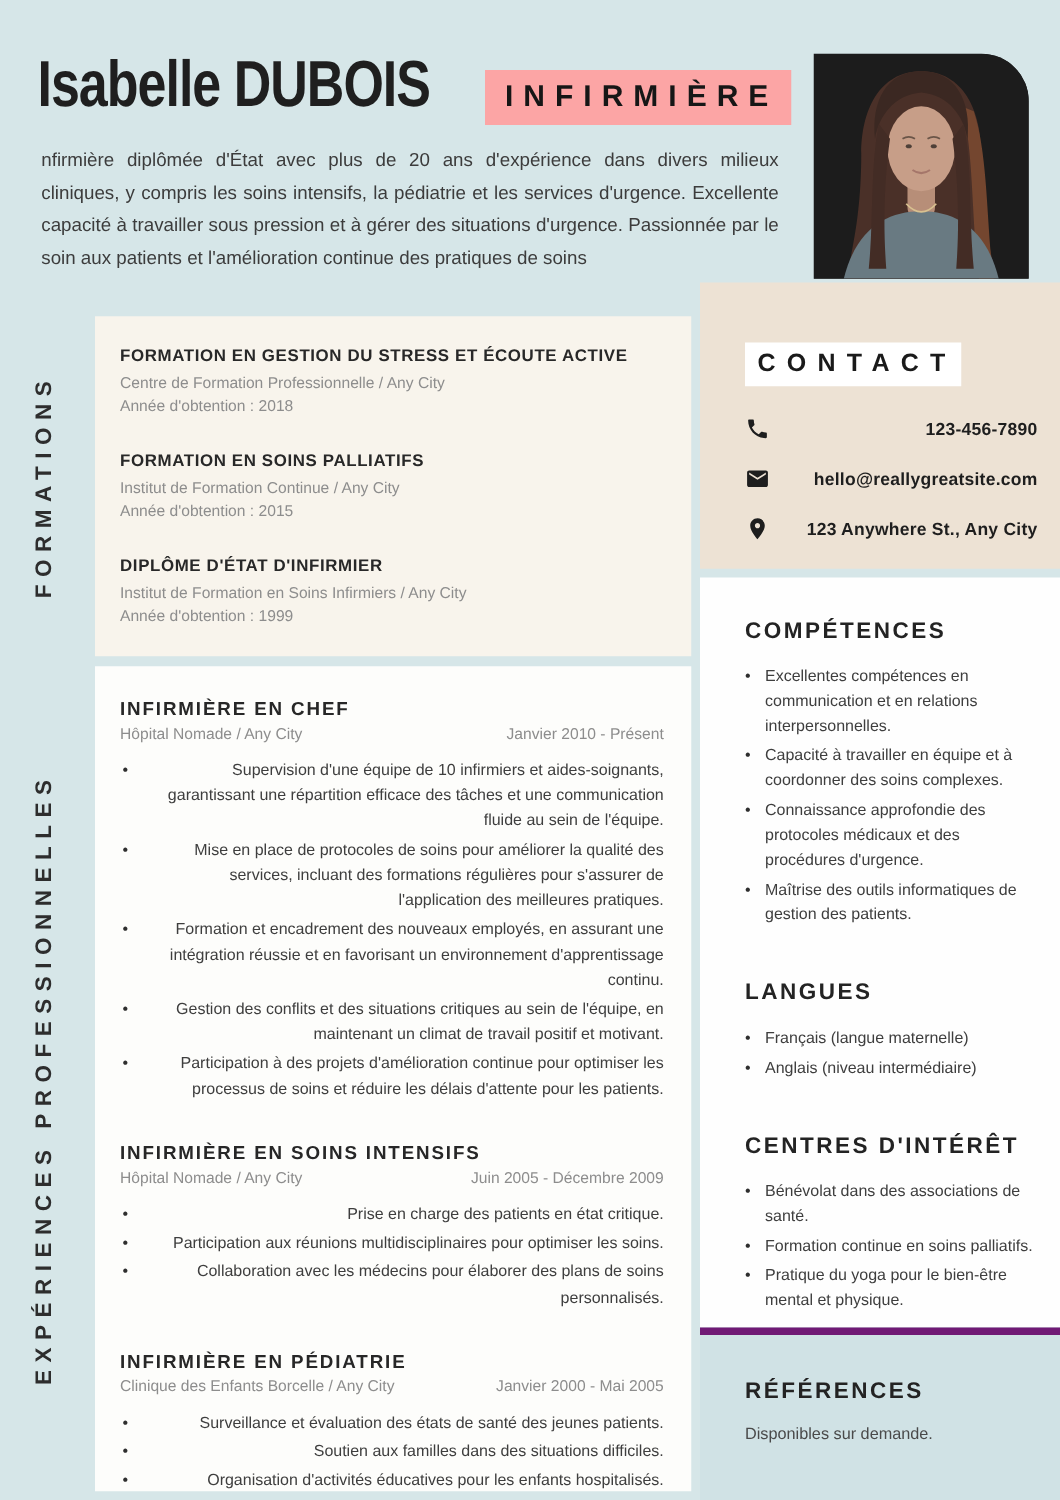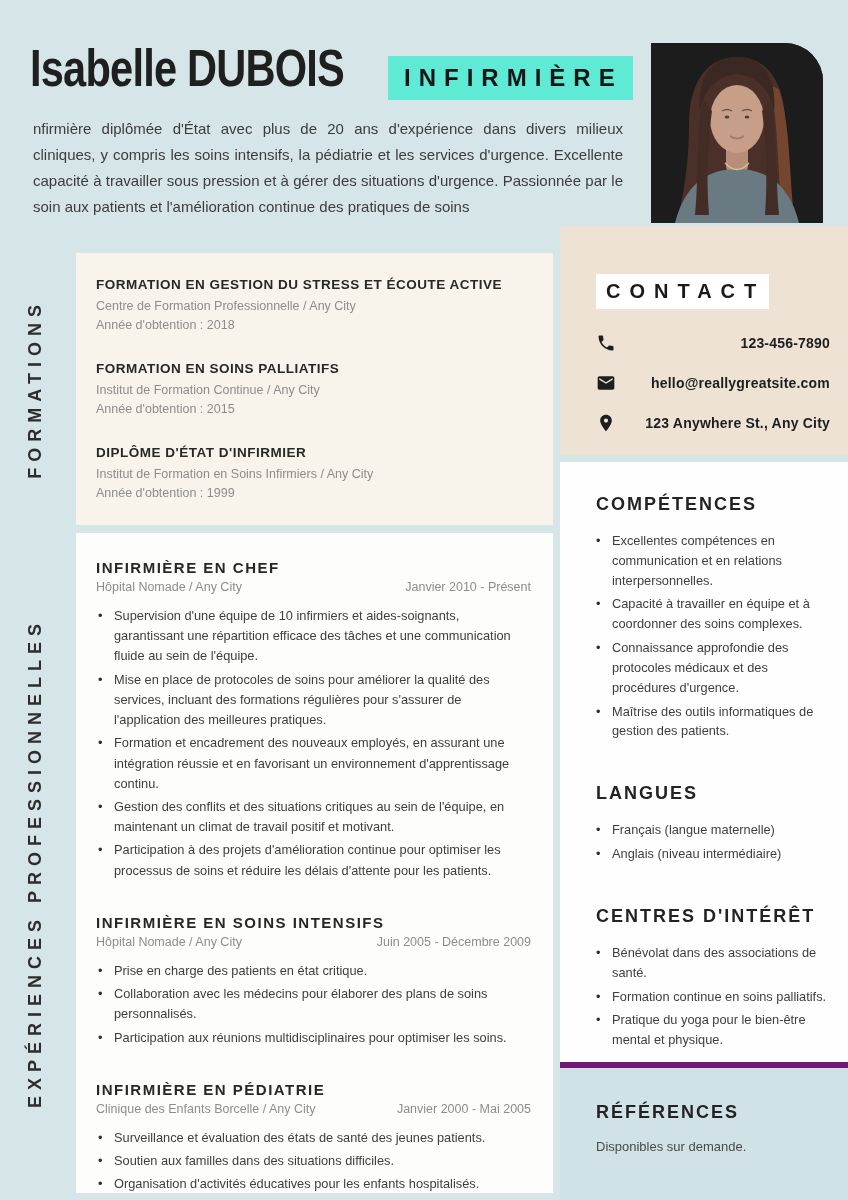--- a/index.html
+++ b/index.html
@@ -11,21 +11,21 @@
   .page{position:relative;width:848px;height:1200px;background:#d6e6e8;}
 
   
   .name{
     position:absolute;left:30px;top:38px;margin:0;
     font-size:52px;font-weight:bold;color:#1f1f1f;letter-spacing:-1px;
     transform:scaleX(0.8);transform-origin:left center;white-space:nowrap;
   }
   .role-badge{
     position:absolute;left:388px;top:56px;
-    background:#5eead4;color:#161616;
+    background:#fca5a5;color:#161616;
     font-size:24px;font-weight:bold;letter-spacing:8px;
     padding:8px 10px 8px 16px;white-space:nowrap;
   }
   .summary{
     position:absolute;left:33px;top:116px;width:590px;margin:0;
     font-size:15px;line-height:1.73;color:#3c3c3c;text-align:justify;
   }
   .photo{
     position:absolute;left:651px;top:43px;width:172px;height:180px;
     background:#1c1c1c;border-radius:0 38px 0 0;overflow:hidden;
@@ -55,21 +55,21 @@
   
   .edu-item{margin-bottom:25px;}
   .edu-item:last-child{margin-top:8px;}
   .edu-title{margin:0 0 5px 0;font-size:13.5px;font-weight:bold;letter-spacing:0.5px;color:#282828;white-space:nowrap;}
   .edu-org,.edu-year{font-size:12.5px;color:#8d8d8d;line-height:1.55;}
 
   
   .job{margin-bottom:33px;}
   .job-title{margin:0 0 4px 0;font-size:15px;font-weight:bold;letter-spacing:1.5px;color:#272727;}
   .job-meta{display:flex;justify-content:space-between;font-size:12.5px;color:#8d8d8d;margin-bottom:12px;}
-  ul.bullets{list-style:none;margin:0;padding:0;}
+  ul.bullets{list-style:none;margin:0;padding:0;text-align:right;}
   ul.bullets li{
     position:relative;padding-left:18px;margin-bottom:3px;
     font-size:12.8px;line-height:1.58;color:#3e3e3e;
   }
   ul.bullets li::before{content:"•";position:absolute;left:2px;top:0;color:#2e2e2e;}
 
   
   .contact-title{
     display:inline-block;background:#ffffff;color:#1a1a1a;
     font-size:20px;font-weight:bold;letter-spacing:9px;
@@ -162,22 +162,22 @@
     </div>
     <div class="job">
       <h2 class="job-title">INFIRMIÈRE EN SOINS INTENSIFS</h2>
       <div class="job-meta">
         <span class="job-org">Hôpital Nomade / Any City</span>
         <span class="job-dates">Juin 2005 - Décembre 2009</span>
       </div>
       <ul class="bullets">
 
       <li>Prise en charge des patients en état critique.</li>
+          <li>Participation aux réunions multidisciplinaires pour optimiser les soins.</li>
           <li>Collaboration avec les médecins pour élaborer des plans de soins personnalisés.</li>
-          <li>Participation aux réunions multidisciplinaires pour optimiser les soins.</li>
         </ul>
     </div>
     <div class="job">
       <h2 class="job-title">INFIRMIÈRE EN PÉDIATRIE</h2>
       <div class="job-meta">
         <span class="job-org">Clinique des Enfants Borcelle / Any City</span>
         <span class="job-dates">Janvier 2000 - Mai 2005</span>
       </div>
       <ul class="bullets">
 

